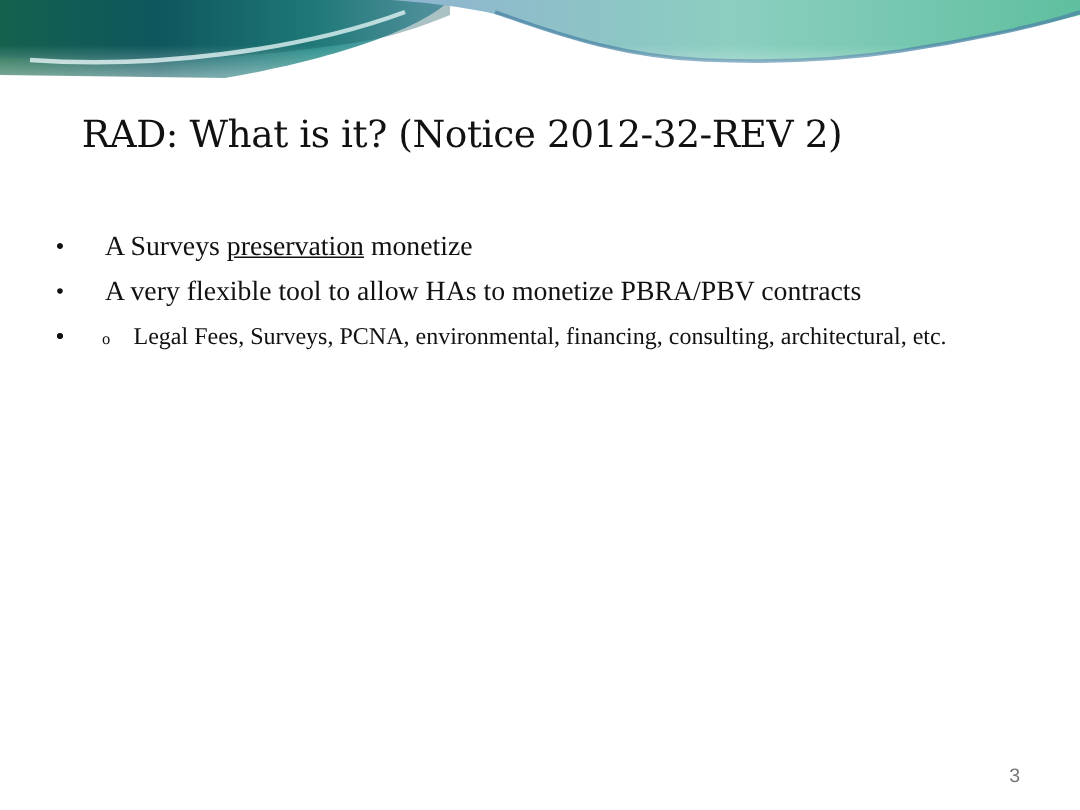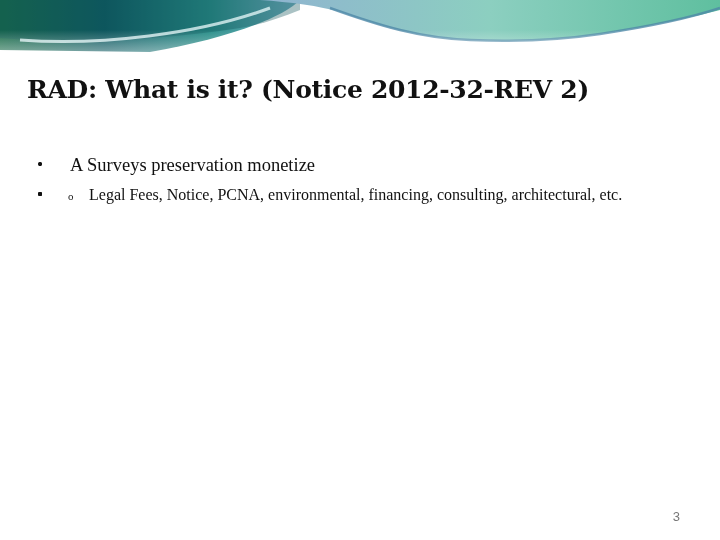--- a/index.html
+++ b/index.html
@@ -6,28 +6,28 @@
     html, body { width: 720px; height: 540px; overflow: hidden; background: #ffffff; }
     body { position: relative; font-family: "DejaVu Serif", "Liberation Serif", serif; color: #111; }
 
     .banner { position: absolute; left: 0; top: 0; width: 720px; height: 60px; overflow: hidden; }
     .banner svg { display: block; }
 
     .title {
       position: absolute; left: 0; top: 75px; width: 616px;
       text-align: center;
       font-family: "DejaVu Serif", "Liberation Serif", serif;
-      font-weight: bold; font-size: 25px; letter-spacing: -0.3px;
+      font-weight: normal; font-size: 25px; letter-spacing: -0.3px;
       color: #111;
     }
 
     .content { position: absolute; left: 30px; top: 150px; width: 660px; }
     .bullet { position: relative; padding-left: 40px; font-family: "Liberation Serif", "DejaVu Serif", serif; font-size: 18.5px; line-height: 30px; color: #111; }
     .bullet .dot { position: absolute; left: 0; top: 0; width: 20px; text-align: center; font-size: 16px; line-height: 30px; }
-    .bullet .u { }
+    .bullet .u { text-decoration: underline; }
     .sub { position: relative; padding-left: 59px; font-family: "Liberation Serif", "DejaVu Serif", serif; font-size: 16px; line-height: 29px; color: #111; }
     .sub .dot { position: absolute; left: 38px; top: 0; font-size: 11px; line-height: 32px; }
 
     .page-num { position: absolute; right: 40px; top: 509px; font-family: "Liberation Sans", "DejaVu Sans", sans-serif; font-size: 13px; color: #777; }
   </style>
 </head>
 <body>
 
 <div class="banner">
   <svg width="720" height="60" viewBox="0 0 720 60" xmlns="http://www.w3.org/2000/svg">
@@ -62,32 +62,33 @@
 <div class="content">
   <div class="bullet">
     <span class="dot">•</span>
   </div>
   <div class="bullet">
     <span class="dot">•</span>
     <span>A Surveys </span><span class="u">preservation</span><span> monetize</span>
   </div>
   <div class="bullet">
     <span class="dot">•</span>
+    <span>A very flexible tool to allow HAs to monetize PBRA/PBV contracts</span>
   </div>
   <div class="bullet">
     <span class="dot">•</span>
   </div>
   <div class="bullet">
     <span class="dot">•</span>
   </div>
   <div class="bullet">
     <span class="dot">•</span>
   </div>
   <div class="bullet">
     <span class="dot">•</span>
   </div>
   <div class="sub">
     <span class="dot">o</span>
-    <span>Legal Fees, Notice, PCNA, environmental, financing, consulting, architectural, etc.</span>
+    <span>Legal Fees, Surveys, PCNA, environmental, financing, consulting, architectural, etc.</span>
   </div>
 </div>
 
 <div class="page-num">3</div>
 
 </body></html>

